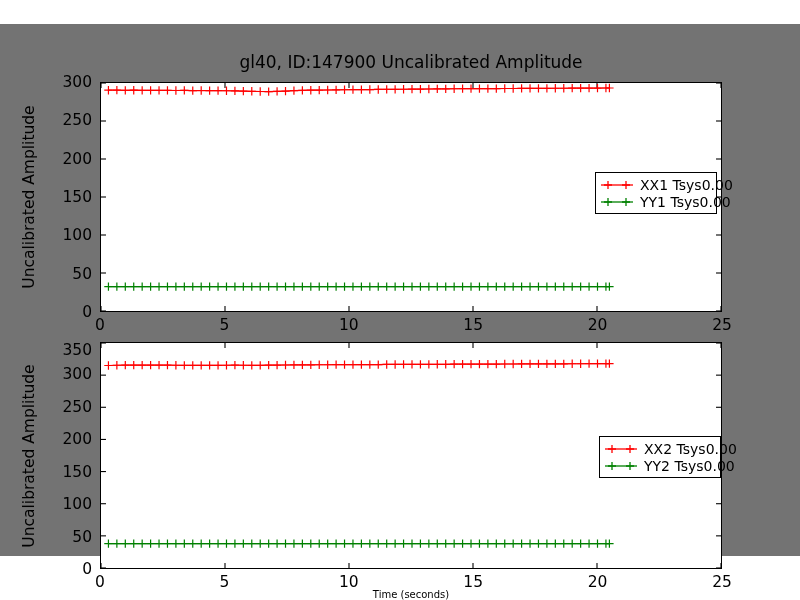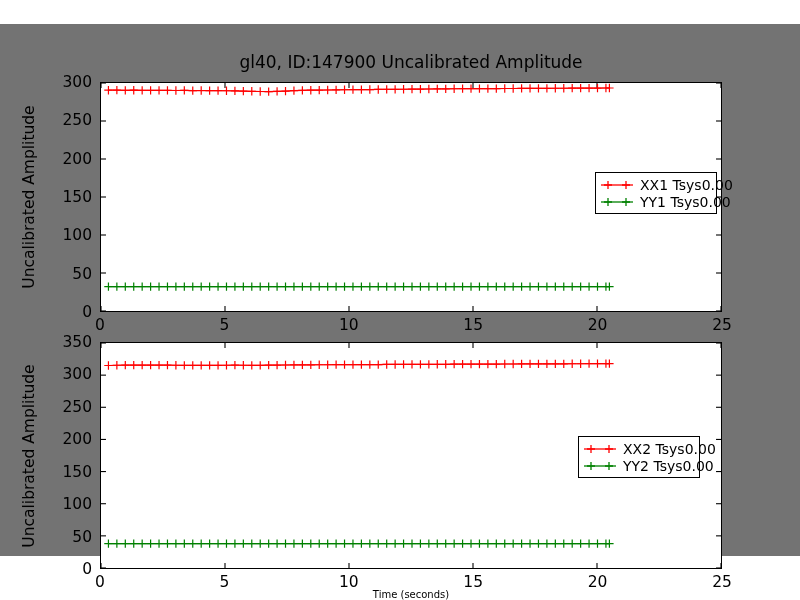--- a/index.html
+++ b/index.html
@@ -473,33 +473,33 @@
   </div>
   <div id="ticks-bottom"></div>
   <div id="ylabels-bottom" style="position: absolute; left: 46px; top: 318px; width: 46px; height: 227px;">
       <div class="ytick-label" style="top: 227px;">0</div>
       <div class="ytick-label" style="top: 194.571px;">50</div>
       <div class="ytick-label" style="top: 162.143px;">100</div>
       <div class="ytick-label" style="top: 129.714px;">150</div>
       <div class="ytick-label" style="top: 97.2857px;">200</div>
       <div class="ytick-label" style="top: 64.8571px;">250</div>
       <div class="ytick-label" style="top: 32.4286px;">300</div>
-      <div class="ytick-label" style="top: 0px;">350</div>
+      <div class="ytick-label" style="top: 8px;">350</div>
     </div>
   <div id="xlabels-bottom" style="position: absolute; left: 100px; top: 549px; width: 622px; height: 22px;">
       <div class="xtick-label" style="left: 0px; top: 0px;">0</div>
       <div class="xtick-label" style="left: 124.4px; top: 0px;">5</div>
       <div class="xtick-label" style="left: 248.8px; top: 0px;">10</div>
       <div class="xtick-label" style="left: 373.2px; top: 0px;">15</div>
       <div class="xtick-label" style="left: 497.6px; top: 0px;">20</div>
       <div class="xtick-label" style="left: 622px; top: 0px;">25</div>
     </div>
   <div class="ylabel" id="ylabel-bottom" style="left: 20px; top: 431.5px; transform: rotate(-90deg) translate(-50%, 0px);">Uncalibrated Amplitude</div>
   <div class="xlabel" id="xlabel-bottom" style="left: 100px; width: 622px; top: 565px;">Time (seconds)</div>
-  <div class="legend-box" id="legend-bottom" style="top: 412px; left: 578px; width: 122px;">
+  <div class="legend-box" id="legend-bottom" style="top: 412px; left: 599px; width: 122px;">
       <div class="legend-row">
         <svg class="legend-sample" viewBox="0 0 34 14">
           <line x1="1" y1="7" x2="33" y2="7" stroke="#ff0000" stroke-width="1.3"></line>
           <path d="M 4 7 L 12 7 M 8 3 L 8 11" stroke="#ff0000" stroke-width="1.3" fill="none"></path>
           <path d="M 22 7 L 30 7 M 26 3 L 26 11" stroke="#ff0000" stroke-width="1.3" fill="none"></path>
         </svg>
         <span class="legend-text">XX2 Tsys0.00</span>
       </div>
       <div class="legend-row">
         <svg class="legend-sample" viewBox="0 0 34 14">

